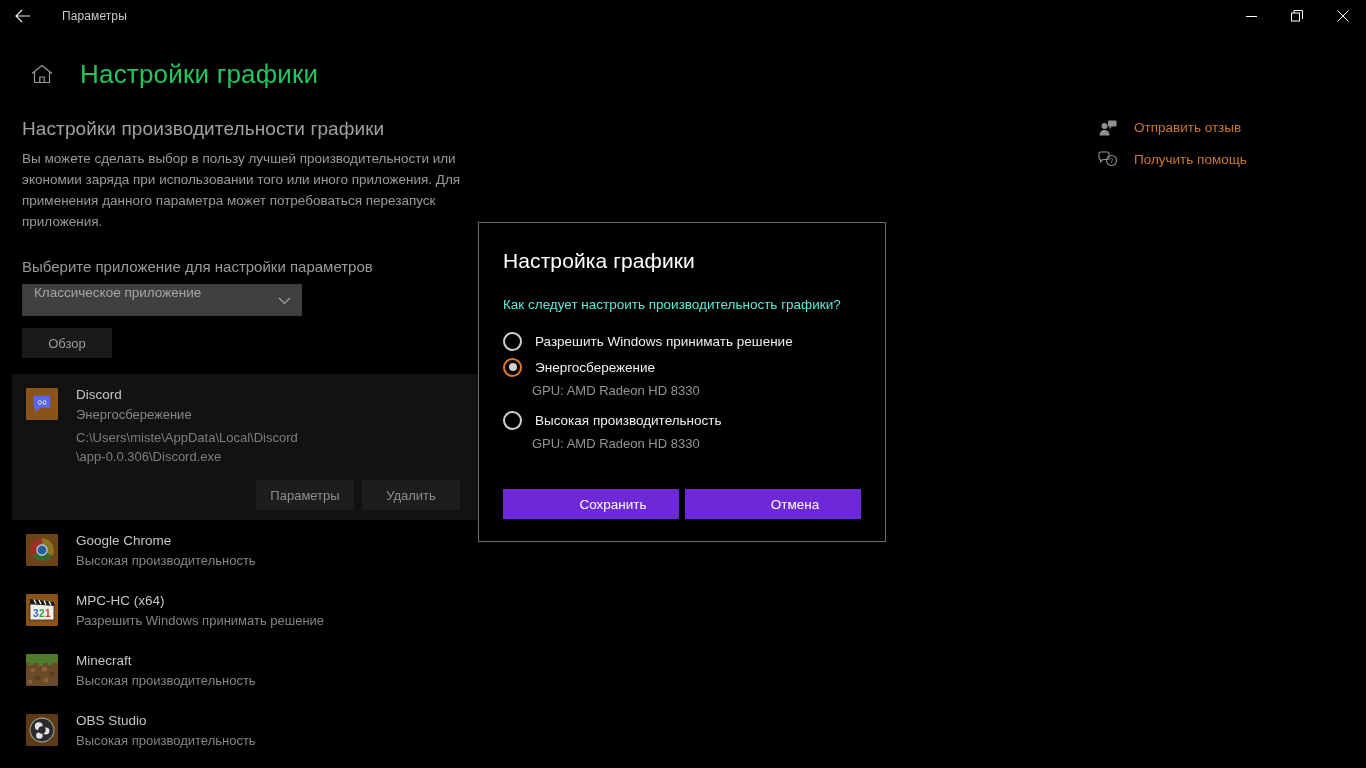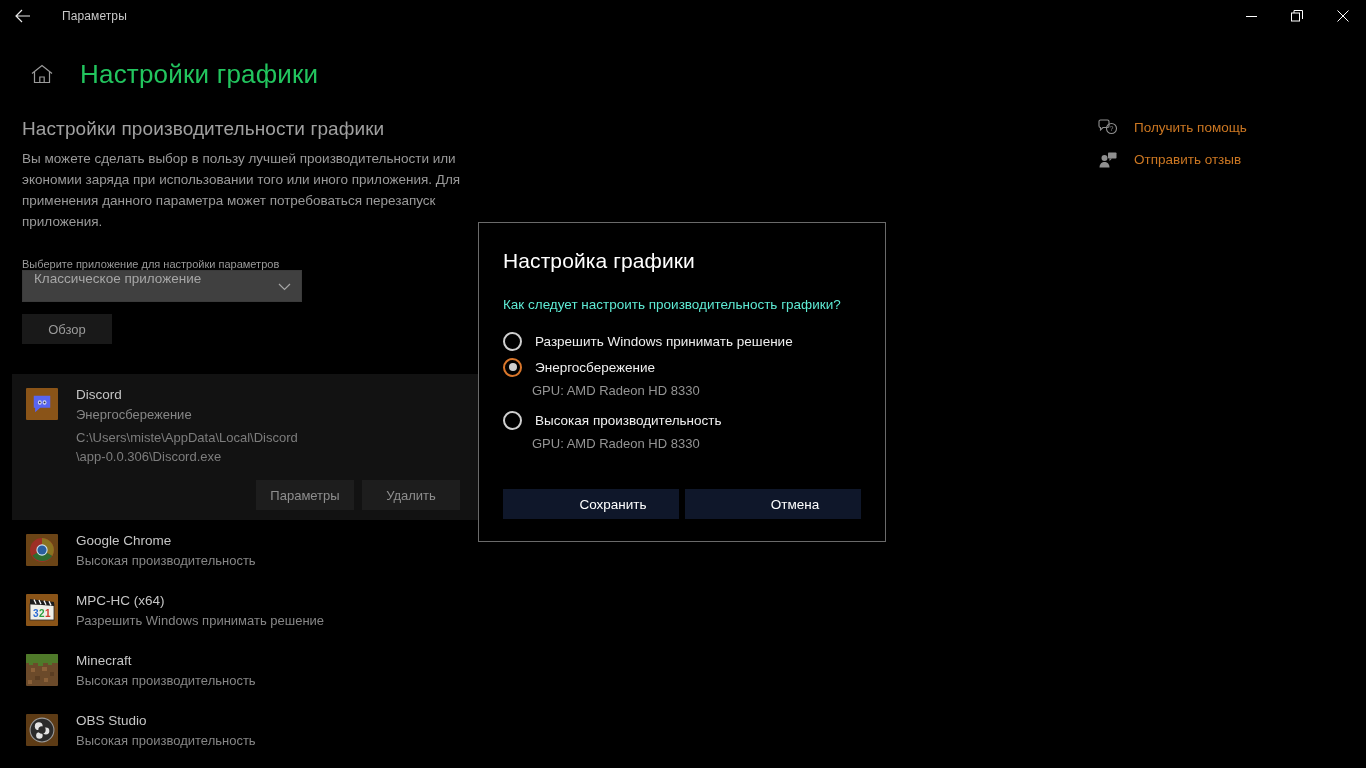--- a/index.html
+++ b/index.html
@@ -53,21 +53,21 @@
   
   .content { position: absolute; left: 22px; top: 118px; width: 470px; }
   .section-title {
     font-size: 19px; color: #a0a0a0; font-weight: 400; letter-spacing: .1px;
     margin-bottom: 8px;
   }
   .desc {
     font-size: 13.5px; line-height: 21px; color: #9a9a9a; width: 452px;
     margin-bottom: 26px;
   }
-  .field-label { font-size: 11px; color: #9a9a9a; }
+  .field-label { font-size: 15px; color: #9a9a9a; margin-bottom: 9px; }
 
   .dropdown {
     position: relative; width: 280px; height: 32px;
     background: #404040; border: 1px solid #3b3b3b;
     display: flex; align-items: flex-start; cursor: pointer;
   }
   .dropdown-value { font-size: 13.5px; color: #a6a6a6; margin-left: 11px; }
   .dropdown-arrow { position: absolute; right: 10px; top: 50%; transform: translateY(-50%); }
 
   .browse-btn {
@@ -140,21 +140,21 @@
   }
   .radio-label { font-size: 13.5px; color: #efefef; margin-left: 13px; }
   .radio-sub {
     font-size: 13px; color: #949494; margin: 3px 0 9px 53px;
   }
   .dlg-actions {
     position: absolute; left: 24px; bottom: 22px;
     display: flex; gap: 6px;
   }
   .dlg-btn {
-    width: 176px; height: 30px; background: #0f172a; border: none; cursor: pointer;
+    width: 176px; height: 30px; background: #6d28d9; border: none; cursor: pointer;
     font-size: 13.5px; color: #ffffff; font-family: inherit;
     display: flex; align-items: center; justify-content: center; padding-left: 44px;
   }
 
   
   .ico-discord { background: #8a5418; display: flex; align-items: center; justify-content: center; }
   .ico-chrome  { background: #6b4416; display: flex; align-items: center; justify-content: center; }
   .ico-mpc     { background: #8a5418; display: flex; align-items: center; justify-content: center; }
   .ico-mine    { background: #000; }
   .ico-obs     { background: #5d3b15; display: flex; align-items: center; justify-content: center; }
@@ -313,38 +313,38 @@
         <div class="app-mode">Высокая производительность</div>
       </div>
     </div>
 
   </div>
 
   <div class="rail">
     <div class="rail-link">
       <span class="rail-icon">
         <svg width="20" height="18" viewBox="0 0 20 18">
-          <path d="M1 2.5 A1.5 1.5 0 0 1 2.5 1 H9.5 A1.5 1.5 0 0 1 11 2.5 V7 A1.5 1.5 0 0 1 9.5 8.5 H5 L2.5 11 V8.5 H2.5 A1.5 1.5 0 0 1 1 7 Z" fill="none" stroke="#8f8f8f" stroke-width="1.1"></path>
-          <circle cx="13.5" cy="9.5" r="5" fill="none" stroke="#8f8f8f" stroke-width="1.1"></circle>
-          <text x="13.5" y="12.4" text-anchor="middle" font-family="Liberation Sans, sans-serif" font-size="7" fill="#8f8f8f">?</text>
-        </svg>
-      </span>
-      <span class="rail-text">Получить помощь</span>
-    </div>
-    <div class="rail-link">
-      <span class="rail-icon">
-        <svg width="20" height="18" viewBox="0 0 20 18">
           <circle cx="6.5" cy="7" r="3" fill="#8f8f8f"></circle>
           <path d="M1.5 16.5 C1.5 12.8 4 11 6.5 11 C9 11 11.5 12.8 11.5 16.5 Z" fill="#8f8f8f"></path>
           <rect x="10" y="1.5" width="8.5" height="6" rx="0.8" fill="#8f8f8f"></rect>
           <path d="M11.5 7.5 L11.5 10 L14 7.5 Z" fill="#8f8f8f"></path>
         </svg>
       </span>
       <span class="rail-text">Отправить отзыв</span>
     </div>
+    <div class="rail-link">
+      <span class="rail-icon">
+        <svg width="20" height="18" viewBox="0 0 20 18">
+          <path d="M1 2.5 A1.5 1.5 0 0 1 2.5 1 H9.5 A1.5 1.5 0 0 1 11 2.5 V7 A1.5 1.5 0 0 1 9.5 8.5 H5 L2.5 11 V8.5 H2.5 A1.5 1.5 0 0 1 1 7 Z" fill="none" stroke="#8f8f8f" stroke-width="1.1"></path>
+          <circle cx="13.5" cy="9.5" r="5" fill="none" stroke="#8f8f8f" stroke-width="1.1"></circle>
+          <text x="13.5" y="12.4" text-anchor="middle" font-family="Liberation Sans, sans-serif" font-size="7" fill="#8f8f8f">?</text>
+        </svg>
+      </span>
+      <span class="rail-text">Получить помощь</span>
+    </div>
   </div>
 
   <div class="dialog">
     <div class="dlg-title">Настройка графики</div>
     <div class="dlg-question">Как следует настроить производительность графики?</div>
 
     <div class="radio-group">
 
       <div class="radio-row">
         <span class="radio"></span>

